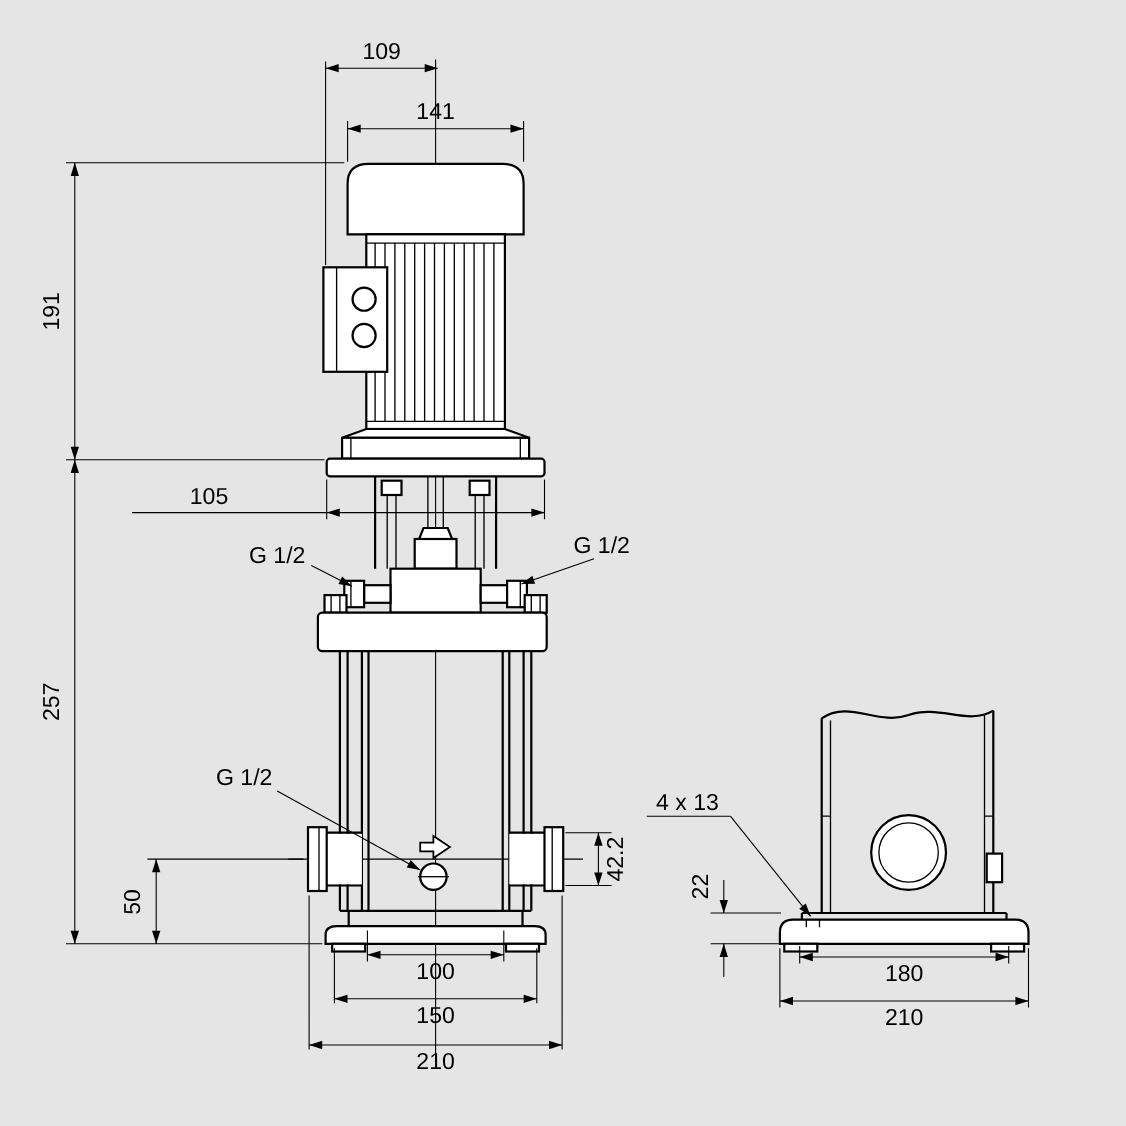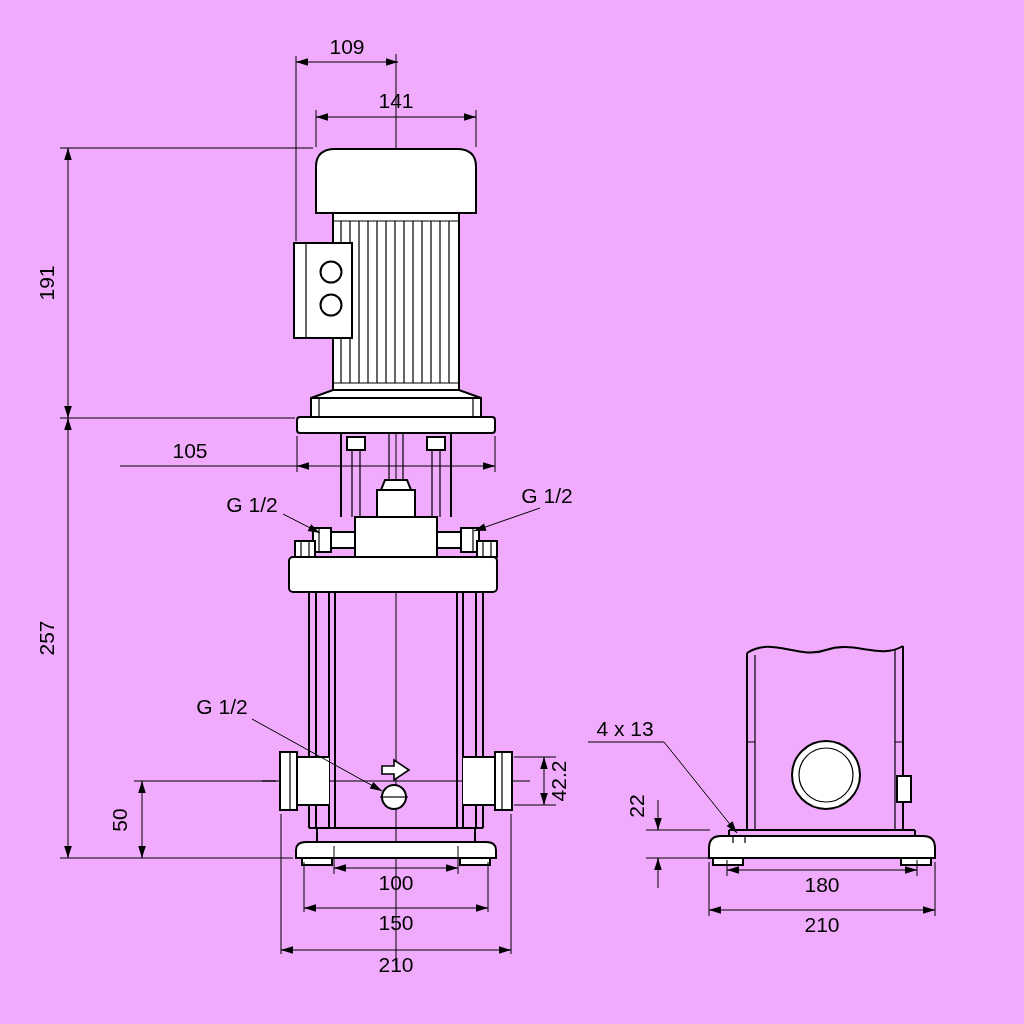--- a/index.html
+++ b/index.html
@@ -1,16 +1,16 @@
 <!DOCTYPE html>
 <html><head>
 <meta charset="utf-8">
 <style>
   html,body{margin:0;padding:0;background:#ffffff;}
-  .canvas{position:relative;width:1024px;height:1024px;background:#f0abfc;overflow:hidden;}
+  .canvas{position:relative;width:1024px;height:1024px;background:#e5e5e5;overflow:hidden;}
   svg{position:absolute;left:0;top:0;}
   .ol{fill:none;stroke:#000;stroke-width:2;}
   .olw{fill:#fff;stroke:#000;stroke-width:2;}
   .md{fill:none;stroke:#000;stroke-width:1.2;}
   .thin{fill:none;stroke:#000;stroke-width:1;}
   .mask{fill:#fff;stroke:none;}
   text{font-family:"Liberation Sans", sans-serif;font-size:21px;fill:#000;}
 </style>
 </head>
 <body>

